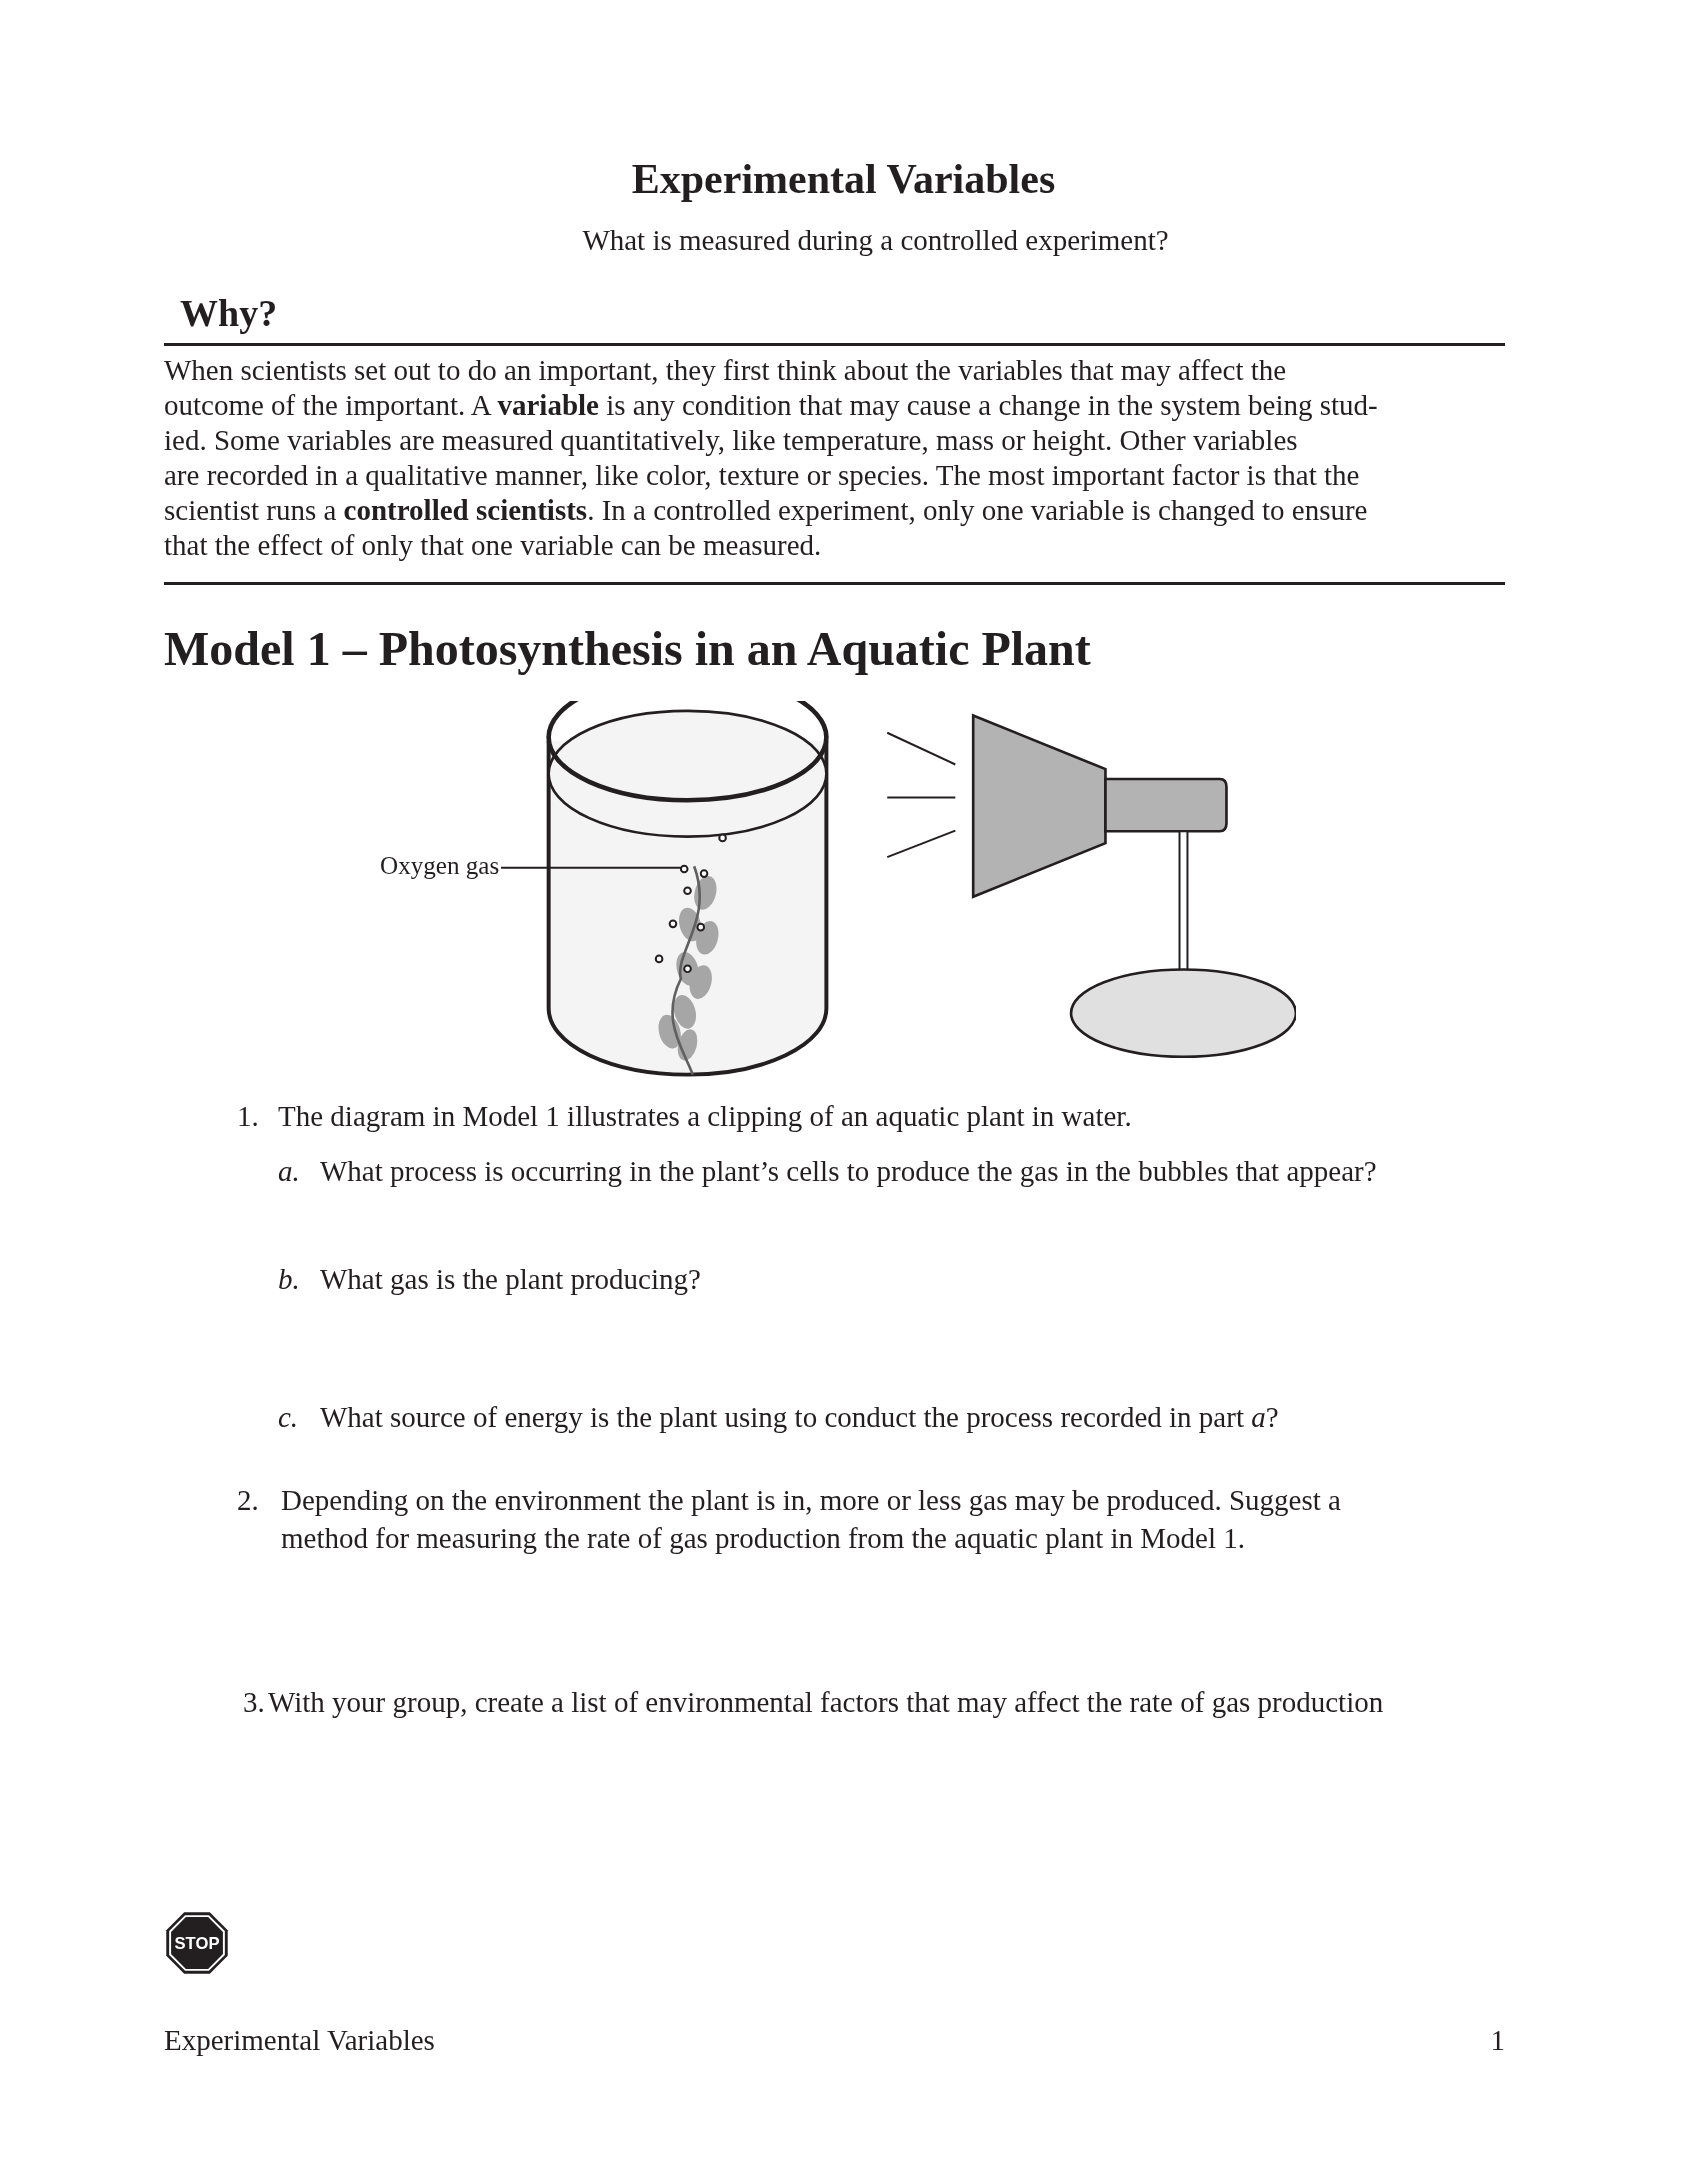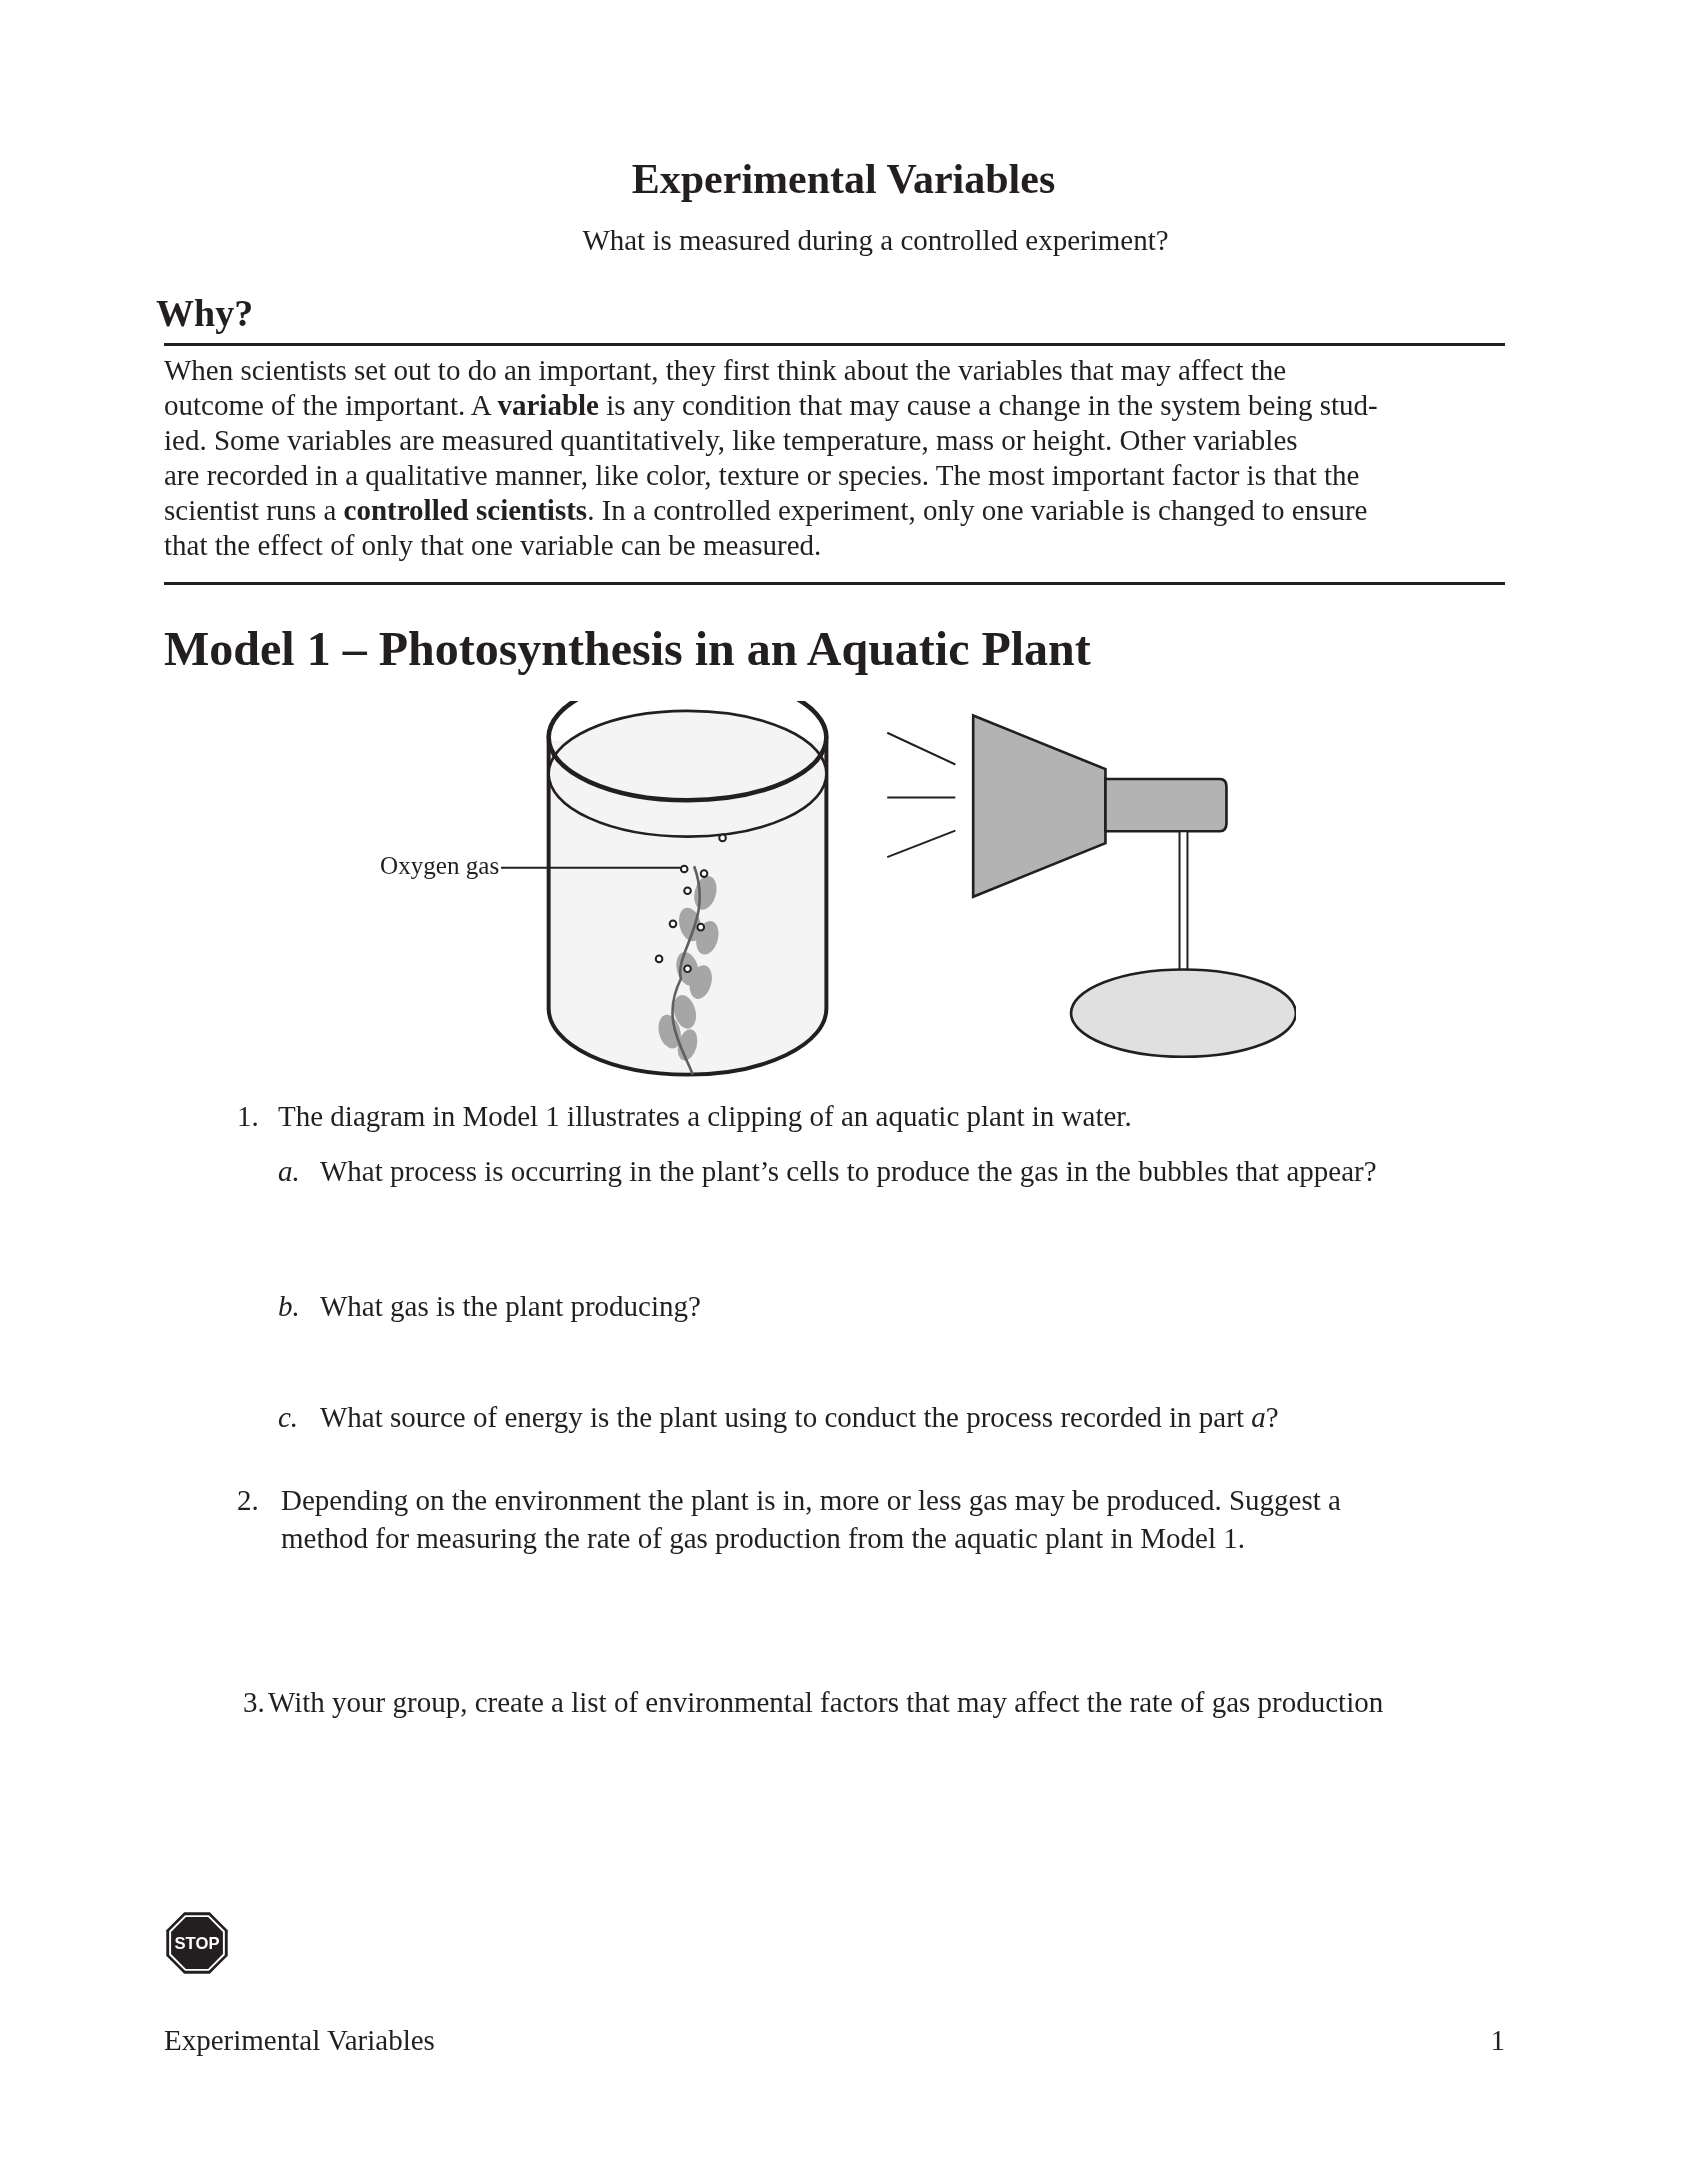--- a/index.html
+++ b/index.html
@@ -1,35 +1,35 @@
 <!DOCTYPE html>
 <html style="font-size:10.6px"><head>
 <meta charset="utf-8">
 <style>
   html, body { margin: 0; padding: 0; background: #ffffff; }
   body { width: 1687px; height: 2183px; position: relative; overflow: hidden;
          font-family: "Liberation Serif", "DejaVu Serif", serif; color: #231f20; }
   .abs { position: absolute; }
   #title { left: 0; width: 1687px; top: 155px; text-align: center; font-size: 42px; font-weight: bold; }
   #subtitle { left: 0; width: 1687px; top: 224px; text-align: center; font-size: 29px; padding-left: 32px; }
-  #why { left: 156px; top: 291px; font-size: 38px; font-weight: bold; }
+  #why { left: 180px; top: 291px; font-size: 38px; font-weight: bold; }
   .rule { left: 164px; width: 1341px; height: 3.3px; background: #231f20; }
   #rule1 { top: 343px; }
   #rule2 { top: 582px; }
   #why-body { left: 164px; top: 353px; width: 1346px; font-size: 29px; line-height: 35px; }
   #why-body .ln { display: block; white-space: nowrap; }
   #model-heading { left: 164px; top: 621px; font-size: 48px; font-weight: bold; }
   #diagram { left: 370px; top: 701px; width: 926px; height: 410px; }
   .q { font-size: 29px; white-space: nowrap; }
   .q .num { display: inline-block; }
   .q .lbl { font-style: italic; display: inline-block; }
   #q1 { left: 237px; top: 1100px; }
   #q1 .num { width: 41px; }
   #q1a { left: 278px; top: 1155px; }
-  #q1b { left: 278px; top: 1263px; margin-top: 27px; }
+  #q1b { left: 278px; top: 1263px; }
   #q1c { left: 278px; top: 1373px; margin-top: 28px; }
   .sub .lbl { width: 42px; }
   #q2 { left: 237px; top: 1481px; line-height: 38px; }
   #q3 { left: 235px; top: 1683px; line-height: 38px; margin-left: 8px; }
   .q2wrap .indent { display: block; padding-left: 44px; }
   #stop { left: 165px; top: 1911px; width: 64px; height: 64px; }
   #footer-title { left: 164px; top: 2024px; font-size: 29px; }
   #footer-page { left: 1485px; top: 2024px; font-size: 29px; width: 20px; text-align: right; }
   em.inline { font-style: italic; }
 </style>

